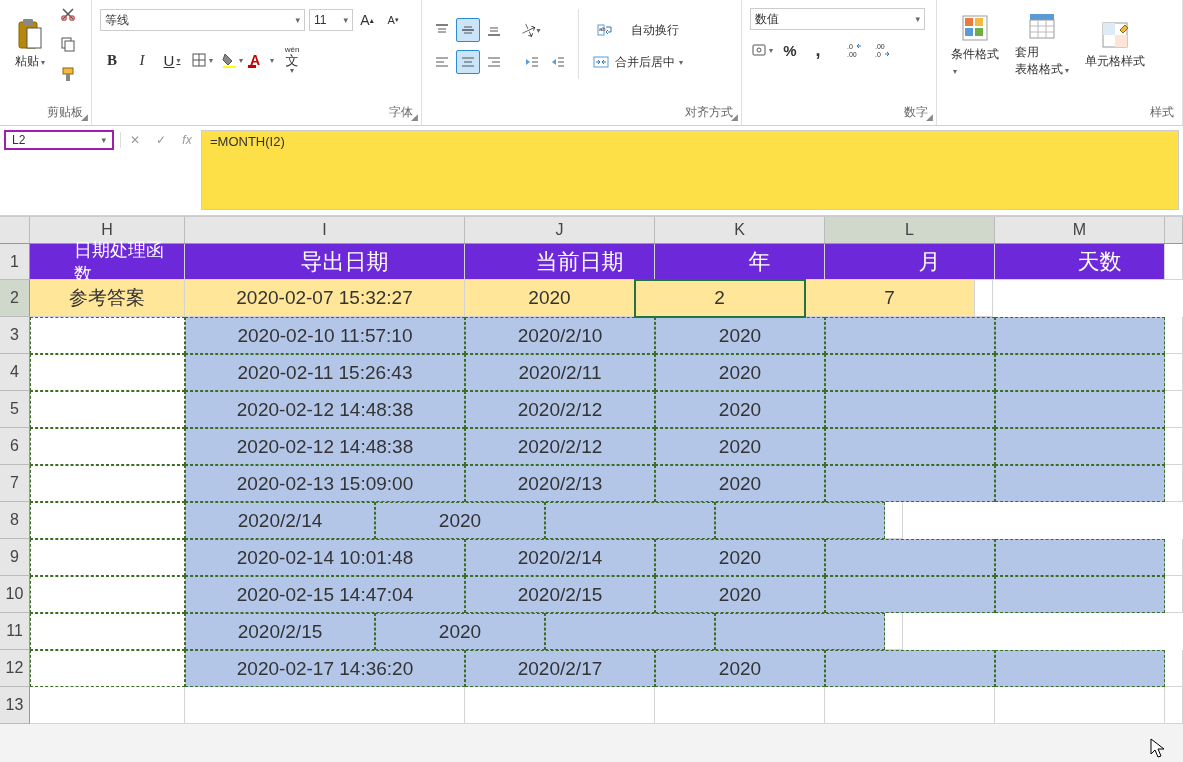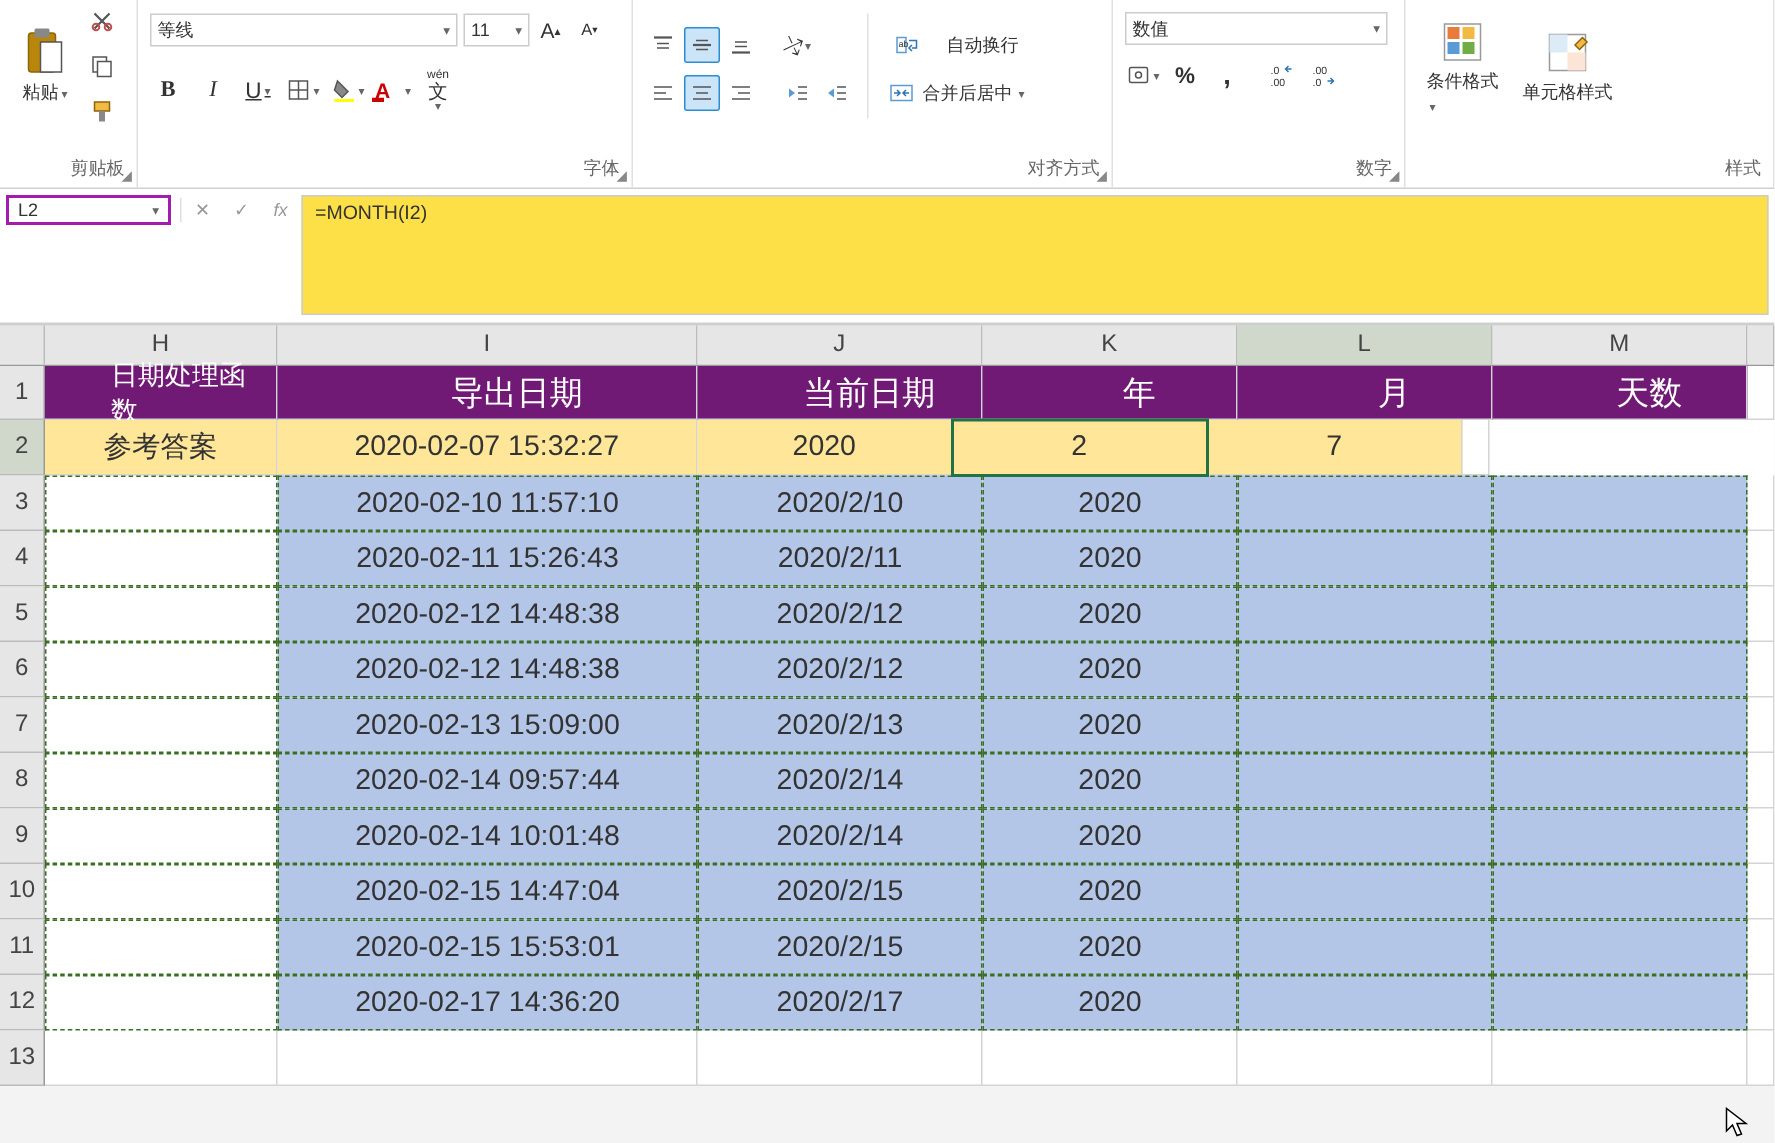--- a/index.html
+++ b/index.html
@@ -33,21 +33,21 @@
 
 .sheet { background:#fff; }
 .col-headers { display:flex; background:#e6e6e6; border-top:1px solid #ccc; border-bottom:1px solid #999; }
 .corner { width:30px; height:26px; border-right:1px solid #bbb; background:#e6e6e6; }
 .ch { height:26px; border-right:1px solid #bbb; display:flex; align-items:center; justify-content:center; font-size:16px; color:#444; background:#e6e6e6; }
 .ch.sel { background:#d0d8cc; }
 .grid-row { display:flex; }
 .rh { width:30px; border-right:1px solid #999; border-bottom:1px solid #bbb; display:flex; align-items:center; justify-content:center; background:#e6e6e6; font-size:16px; color:#444; }
 .rh.sel { background:#d0d8cc; }
 .cell { border-right:1px solid #d4d4d4; border-bottom:1px solid #d4d4d4; display:flex; align-items:center; justify-content:center; font-size:19px; padding:2px 4px; }
-.hdr-cell { background:#701a75; color:#fff; font-size:22px;padding-left:44px; }
+.hdr-cell { background:#6d28d9; color:#fff; font-size:22px;padding-left:44px; }
 .yellow { background:#ffe699; }
 .blue { background:#b4c6e7; }
 .sel-outline { outline:2px solid #217346; outline-offset:-1px; position:relative; z-index:2; }
 .marching { border:1px dashed #3b6e22!important; }
 .cursor-arrow { position:absolute; pointer-events:none; }
 
 
 .w-H{width:155px}.w-I{width:280px}.w-J{width:190px}.w-K{width:170px}.w-L{width:170px}.w-M{width:170px}.w-N{width:18px}
 .h1{height:36px}.hr{height:37px}
 
@@ -289,20 +289,34 @@
               <rect x="15" y="5" width="8" height="8" fill="#f4b942"></rect>
               <rect x="5" y="15" width="8" height="8" fill="#5b9bd5"></rect>
               <rect x="15" y="15" width="8" height="8" fill="#70ad47"></rect>
             </svg>
           </span>
         <span class="lbl"><span>条件格式</span><br><span class="dd">▾</span></span>
       </div>
       <div class="big-btn">
         <span class="icon">
             <svg width="30" height="30">
+              <rect x="3" y="3" width="24" height="6" fill="#5b9bd5"></rect>
+              <rect x="3" y="9" width="24" height="18" fill="#fff" stroke="#999"></rect>
+              <line x1="3" y1="15" x2="27" y2="15" stroke="#bbb"></line>
+              <line x1="3" y1="21" x2="27" y2="21" stroke="#bbb"></line>
+              <line x1="11" y1="9" x2="11" y2="27" stroke="#bbb"></line>
+              <line x1="19" y1="9" x2="19" y2="27" stroke="#bbb"></line>
+            </svg>
+          </span>
+        <span class="lbl" style="white-space:pre-line"><span>套用
+表格格式</span><span class="dd">▾</span></span>
+      </div>
+      <div class="big-btn">
+        <span class="icon">
+            <svg width="30" height="30">
               <rect x="3" y="3" width="24" height="24" fill="#fff" stroke="#999"></rect>
               <rect x="3" y="3" width="12" height="12" fill="#ddebf7"></rect>
               <rect x="15" y="15" width="12" height="12" fill="#fce4d6"></rect>
               <path d="M20 10 L25 5 L28 8 L23 13 Z" fill="#f4b942" stroke="#8b6508"></path>
             </svg>
           </span>
         <span class="lbl"><span>单元格样式</span></span>
       </div>
     </div>
     <div class="group-title"><span>样式</span></div>
@@ -402,21 +416,20 @@
         <div class="cell w-I hr blue marching">2020-02-13 15:09:00</div>
         <div class="cell w-J hr blue marching">2020/2/13</div>
         <div class="cell w-K hr blue marching">2020</div>
         <div class="cell w-L hr blue marching"></div>
         <div class="cell w-M hr blue marching"></div>
         <div class="cell w-N hr"></div>
       </div>
       <div class="grid-row">
         <div class="rh hr">8</div>
         <div class="cell w-H hr marching"></div>
-        <div class="cell w-I hr blue marching">2020-02-14 09:57:44</div>
         <div class="cell w-J hr blue marching">2020/2/14</div>
         <div class="cell w-K hr blue marching">2020</div>
         <div class="cell w-L hr blue marching"></div>
         <div class="cell w-M hr blue marching"></div>
         <div class="cell w-N hr"></div>
       </div>
       <div class="grid-row">
         <div class="rh hr">9</div>
         <div class="cell w-H hr marching"></div>
         <div class="cell w-I hr blue marching">2020-02-14 10:01:48</div>
@@ -432,21 +445,20 @@
         <div class="cell w-I hr blue marching">2020-02-15 14:47:04</div>
         <div class="cell w-J hr blue marching">2020/2/15</div>
         <div class="cell w-K hr blue marching">2020</div>
         <div class="cell w-L hr blue marching"></div>
         <div class="cell w-M hr blue marching"></div>
         <div class="cell w-N hr"></div>
       </div>
       <div class="grid-row">
         <div class="rh hr">11</div>
         <div class="cell w-H hr marching"></div>
-        <div class="cell w-I hr blue marching">2020-02-15 15:53:01</div>
         <div class="cell w-J hr blue marching">2020/2/15</div>
         <div class="cell w-K hr blue marching">2020</div>
         <div class="cell w-L hr blue marching"></div>
         <div class="cell w-M hr blue marching"></div>
         <div class="cell w-N hr"></div>
       </div>
       <div class="grid-row">
         <div class="rh hr">12</div>
         <div class="cell w-H hr marching"></div>
         <div class="cell w-I hr blue marching">2020-02-17 14:36:20</div>

